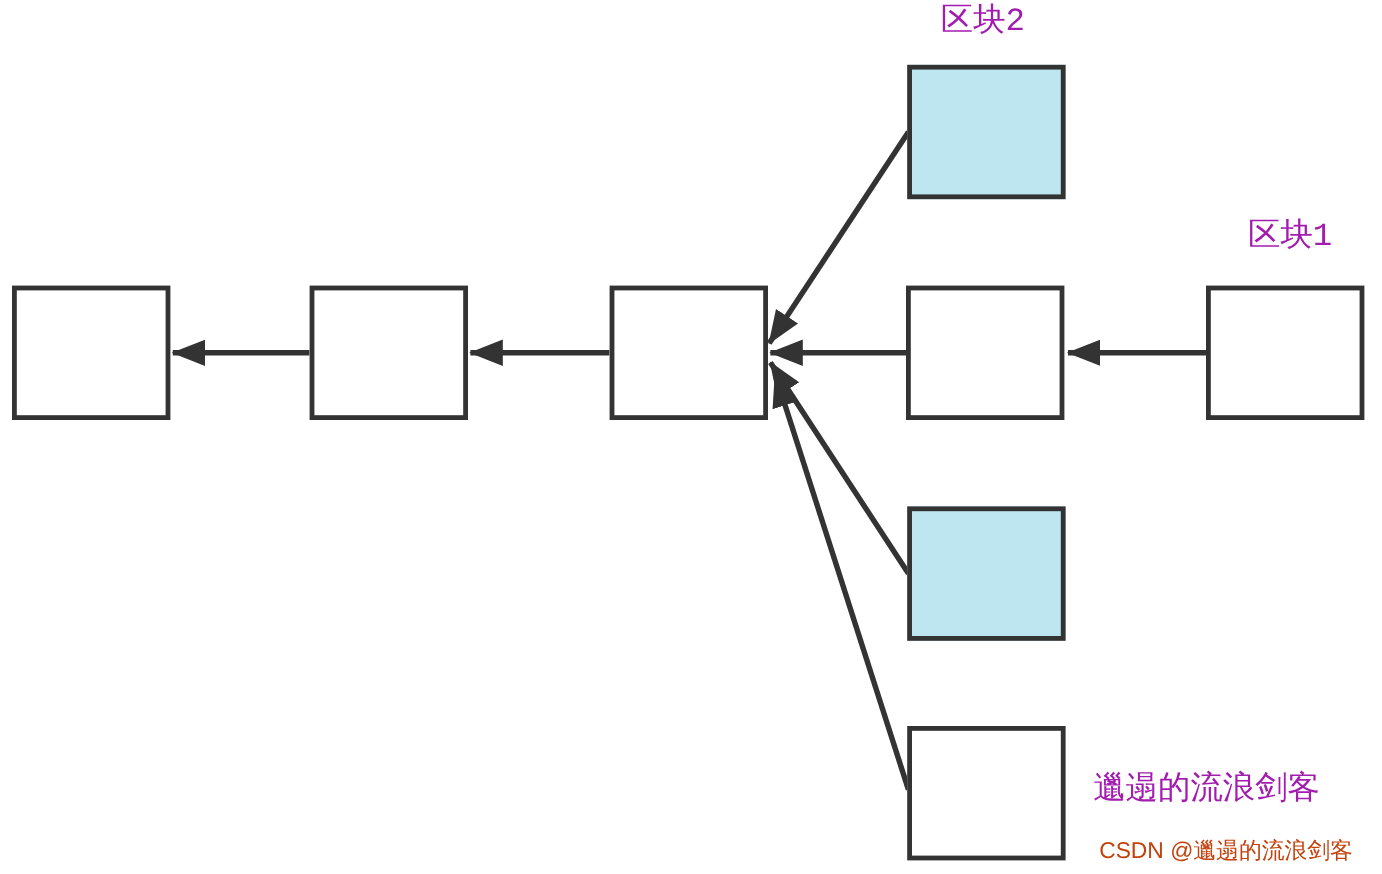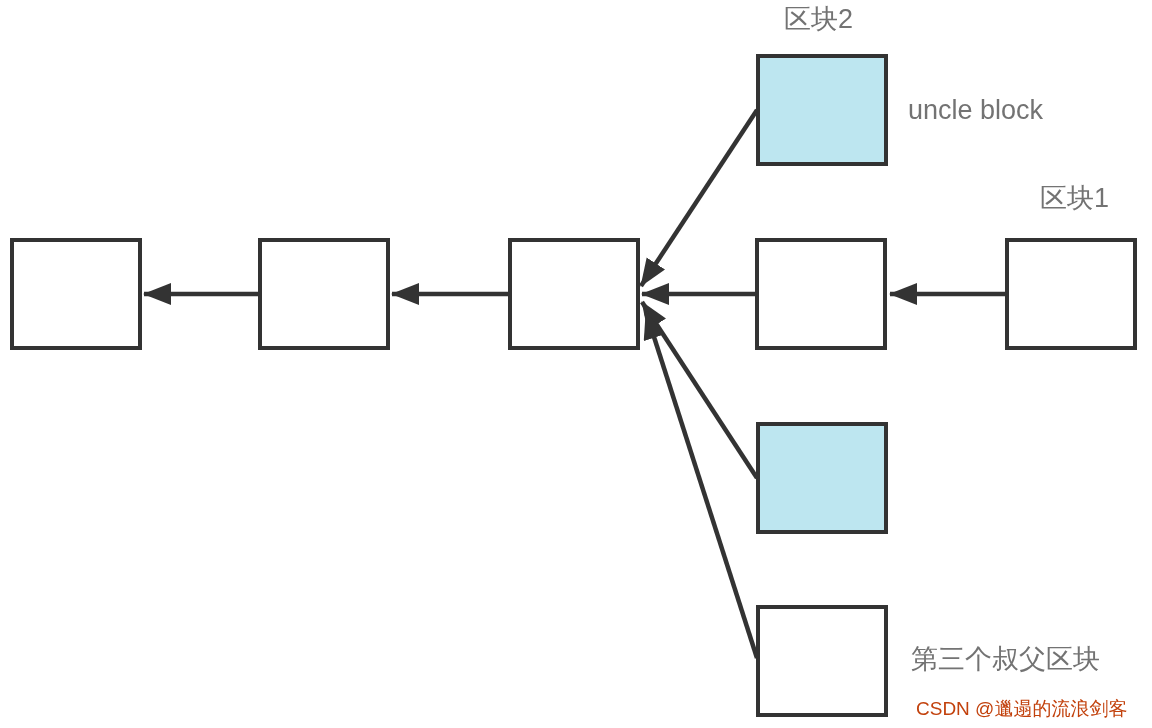--- a/index.html
+++ b/index.html
@@ -28,24 +28,25 @@
     height: 112px;
     box-sizing: border-box;
     border: 4px solid #333333;
     background: #ffffff;
   }
   .block.uncle {
     background: #bde6f0;
   }
   .label {
     position: absolute;
-    color: #737373;
+    color: #a21caf;
     font-size: 27px;
     line-height: 1.1;
     white-space: nowrap;
+    font-family: Liberation Mono, monospace;
   }
   .watermark {
     position: absolute;
     left: 916px;
     top: 696px;
     font-size: 19px;
     color: #c2410c;
     text-shadow: 1px 1px 0 #ffffff;
     white-space: nowrap;
   }
@@ -90,19 +91,18 @@
   <div class="block" id="chain-block-2"></div>
   <div class="block" id="chain-block-3"></div>
   <div class="block" id="chain-block-4"></div>
   <div class="block" id="chain-block-5"></div>
 
   <div class="block uncle" id="uncle-block-top"></div>
   <div class="block uncle" id="uncle-block-middle"></div>
   <div class="block" id="uncle-block-bottom"></div>
 
   <div class="label" id="label-block2">区块2</div>
-  <div class="label" id="label-uncle-block">uncle block</div>
   <div class="label" id="label-block1">区块1</div>
-  <div class="label" id="label-third-uncle">第三个叔父区块</div>
+  <div class="label" id="label-third-uncle">邋遢的流浪剑客</div>
 
   <div class="watermark">CSDN @邋遢的流浪剑客</div>
 
 </div>
 
 </body></html>

